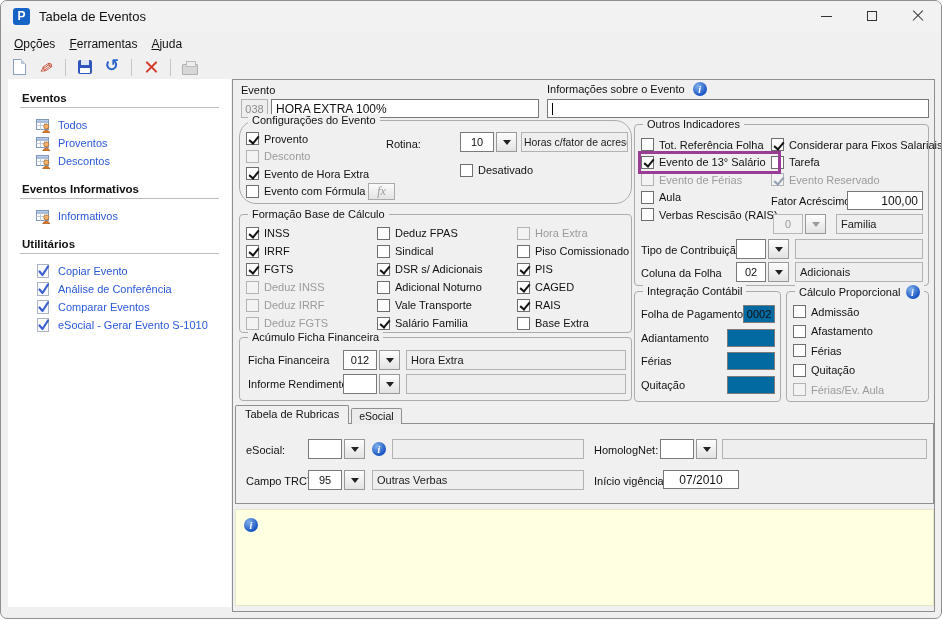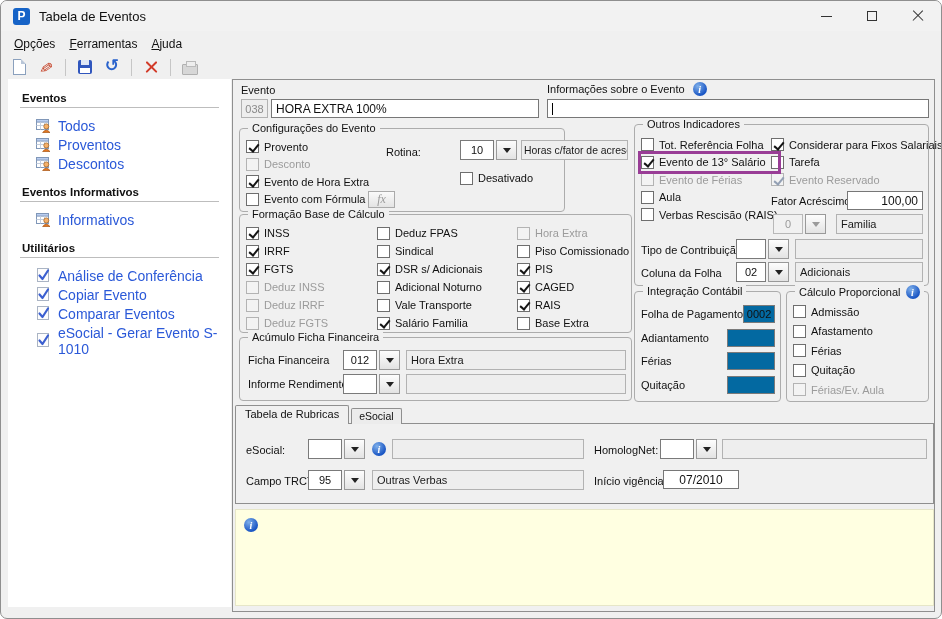--- a/index.html
+++ b/index.html
@@ -40,21 +40,21 @@
   .tb-del::before,.tb-del::after{content:"";position:absolute;left:-1px;top:5.5px;width:15px;height:2.2px;background:#d23b29;border-radius:1px;}
   .tb-del::before{transform:rotate(45deg);} .tb-del::after{transform:rotate(-45deg);}
   .tb-print{position:relative;width:16px;height:11px;background:#cfcfcf;border:1px solid #9b9b9b;border-radius:1px;margin-top:4px;opacity:.75;}
   .tb-print::before{content:"";position:absolute;left:3px;top:-4px;width:8px;height:4px;background:#eee;border:1px solid #aaa;}
   
   .sidebar{position:absolute;left:7px;top:78px;width:223px;height:528px;background:#fff;padding-top:13px;}
   .side-section{margin-bottom:13px;}
   .side-title{font-weight:bold;font-size:11.5px;margin:0 14px 2px 14px;}
   .side-rule{border:none;border-top:1px solid #bdbdbd;margin:3px 12px 8px 12px;}
   .side-item{display:flex;align-items:center;gap:7px;padding:1.5px 0 1.5px 28px;color:var(--link-blue);}
-  .side-label{font-size:14px;}
+  .side-label{font-size:11px;}
   .side-icon{width:15px;height:15px;display:flex;}
   
   .main{position:absolute;left:231px;top:78px;width:703px;height:533px;border:1px solid #8f8f8f;background:#f0f0f0;}
   .abs{position:absolute;}
   .lbl{position:absolute;font-size:11px;white-space:nowrap;}
   .inp{position:absolute;height:19px;background:#fff;border:1px solid #777;display:flex;align-items:center;padding:0 4px;font-size:12px;}
   .ro{position:absolute;height:20px;background:#eeeeee;border:1px solid #b2b2b2;display:flex;align-items:center;padding:0 4px;font-size:11px;color:#1a1a1a;overflow:hidden;white-space:nowrap;}
   .caret{width:1px;height:12px;background:#000;}
   
   .grp{position:absolute;border:1px solid #acacac;border-radius:4px;}
@@ -224,30 +224,30 @@
       <div class="side-title">Utilitários</div>
       <hr class="side-rule">
       <div>
           <div class="side-item">
             <span class="side-icon">
               <svg viewBox="0 0 15 15" width="15" height="15">
                 <rect x="1.5" y="0.5" width="11" height="13" fill="#fdfdfd" stroke="#aab4c4"></rect>
                 <path d="M3.5 7.5 L6.5 11 L12 2.5" fill="none" stroke="#3b5fd0" stroke-width="2.2" stroke-linecap="round" stroke-linejoin="round"></path>
               </svg>
             </span>
-            <span class="side-label">Análise de Conferência</span>
+            <span class="side-label">Copiar Evento</span>
           </div>
           <div class="side-item">
             <span class="side-icon">
               <svg viewBox="0 0 15 15" width="15" height="15">
                 <rect x="1.5" y="0.5" width="11" height="13" fill="#fdfdfd" stroke="#aab4c4"></rect>
                 <path d="M3.5 7.5 L6.5 11 L12 2.5" fill="none" stroke="#3b5fd0" stroke-width="2.2" stroke-linecap="round" stroke-linejoin="round"></path>
               </svg>
             </span>
-            <span class="side-label">Copiar Evento</span>
+            <span class="side-label">Análise de Conferência</span>
           </div>
           <div class="side-item">
             <span class="side-icon">
               <svg viewBox="0 0 15 15" width="15" height="15">
                 <rect x="1.5" y="0.5" width="11" height="13" fill="#fdfdfd" stroke="#aab4c4"></rect>
                 <path d="M3.5 7.5 L6.5 11 L12 2.5" fill="none" stroke="#3b5fd0" stroke-width="2.2" stroke-linecap="round" stroke-linejoin="round"></path>
               </svg>
             </span>
             <span class="side-label">Comparar Eventos</span>
           </div>
@@ -271,21 +271,21 @@
     <div class="inp" style="left:38px;top:19px;width:268px;">HORA EXTRA 100%</div>
 
     <div class="abs" style="left:314px;top:2px;display:flex;align-items:center;gap:8px;">
       <span>Informações sobre o Evento</span>
       <span class="info-icon">i</span>
     </div>
     <div class="inp" style="left:314px;top:19px;width:382px;">
         <span class="caret"></span>
       </div>
 
-    <div class="grp" style="left:6px;top:48px;width:326px;height:84px;">
+    <div class="grp" style="left:6px;top:40px;width:393px;height:84px;border-radius:17px;">
       <span class="legend">Configurações do Evento</span>
       <div class="abs rows-tight" style="left:6px;top:9px;">
           <div class="cb-row">
             <span class="cb checked"></span>
             <span class="cb-label">Provento</span>
           </div>
           <div class="cb-row disabled">
             <span class="cb"></span>
             <span class="cb-label">Desconto</span>
           </div>

